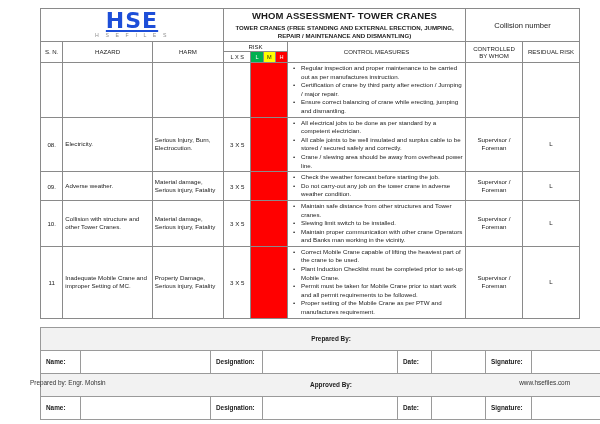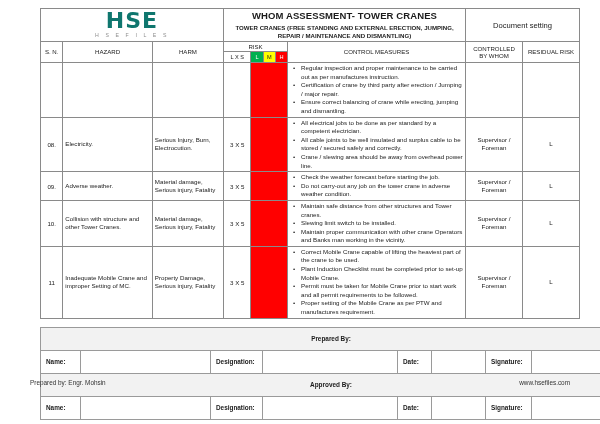--- a/index.html
+++ b/index.html
@@ -47,22 +47,23 @@
     line-height: 1;
     display: block;
     text-align: center;
   }
   .logo-main {
     display: block;
     font-family: "DejaVu Sans", sans-serif;
     font-weight: bold;
     font-size: 22px;
     letter-spacing: 1px;
-    color: #0f766e;
+    color: #1d4ed8;
     line-height: 20px;
+    text-decoration: underline;
   }
   .logo-sub {
     display: block;
     font-family: "Liberation Sans", sans-serif;
     font-size: 5.2px;
     letter-spacing: 2.6px;
     color: #8e8e8e;
     line-height: 7px;
     margin-top: 1px;
   }
@@ -248,21 +249,21 @@
       <td class="logo-cell" colspan="3" rowspan="2">
         <span class="logo-wrap">
           <span class="logo-main">HSE</span>
           <span class="logo-sub">H S E   F I L E S</span>
         </span>
       </td>
       <td class="title-cell" colspan="5" rowspan="2">
         <span class="title-main">WHOM ASSESSMENT- TOWER CRANES</span>
         <span class="title-sub">TOWER CRANES (FREE STANDING AND EXTERNAL ERECTION, JUMPING, REPAIR / MAINTENANCE AND DISMANTLING)</span>
       </td>
-      <td class="docnum-cell" colspan="2" rowspan="2">Document setting</td>
+      <td class="docnum-cell" colspan="2" rowspan="2">Collision number</td>
     </tr>
     <tr></tr>
 
     <tr>
       <td class="colhead" rowspan="2">S. N.</td>
       <td class="colhead" rowspan="2">HAZARD</td>
       <td class="colhead" rowspan="2">HARM</td>
       <td class="risk-grp" colspan="4">RISK</td>
       <td class="colhead" rowspan="2">CONTROL MEASURES</td>
       <td class="colhead" rowspan="2">

